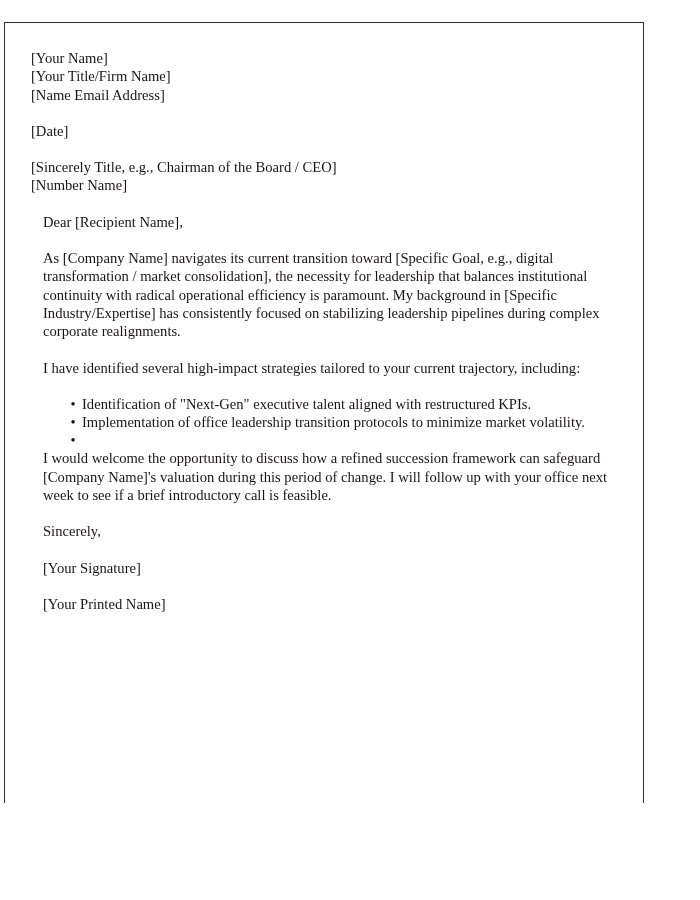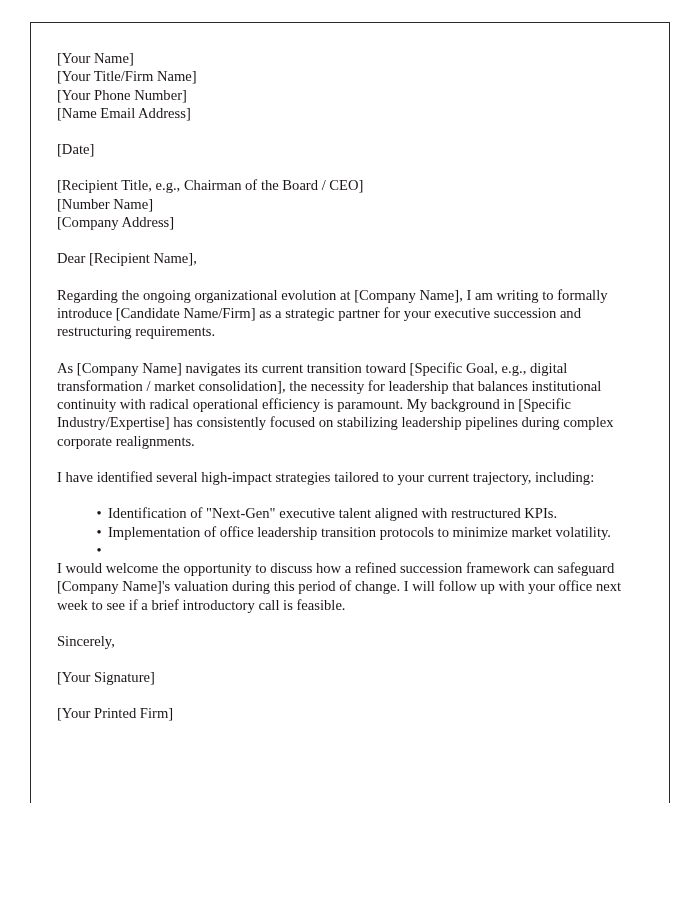--- a/index.html
+++ b/index.html
@@ -17,21 +17,21 @@
   .page-canvas {
     position: relative;
     width: 700px;
     height: 900px;
     background: #ffffff;
   }
 
   
   .page-sheet {
     position: absolute;
-    left: 30px;
+    left: 4px;
     top: 22px;
     width: 640px;
     height: 781px;
     background: #ffffff;
     border-top: 1.6px solid #2b2b2b;
     border-left: 1.6px solid #2b2b2b;
     border-right: 1.6px solid #2b2b2b;
     border-bottom: none;
     box-sizing: border-box;
   }
@@ -51,21 +51,21 @@
     margin: 0 0 18px 0;
   }
   .block:last-child { margin-bottom: 0; }
 
   .line {
     display: block;
     white-space: pre-wrap;
   }
 
   .para {
-    margin: 0 0 18px 0;
+    margin: 0 0 18px 12px;
     white-space: normal;
   }
 
   .bullet-list {
     margin: 0 0 18px 0;
     padding: 0 0 0 40px;
     list-style: none;
   }
   .bullet-list li {
     position: relative;
@@ -86,37 +86,34 @@
 </head>
 <body>
 
 <div class="page-canvas">
   <div class="page-sheet">
     <div class="letter-body">
 
       <div class="block">
         <span class="line">[Your Name]</span>
         <span class="line">[Your Title/Firm Name]</span>
-        <span class="line">[Your Phone Number]</span>
         <span class="line">[Name Email Address]</span>
       </div>
 
       <div class="block">
         <span class="line">[Date]</span>
       </div>
 
       <div class="block">
-        <span class="line">[Recipient Title, e.g., Chairman of the Board / CEO]</span>
+        <span class="line">[Sincerely Title, e.g., Chairman of the Board / CEO]</span>
         <span class="line">[Number Name]</span>
-        <span class="line">[Company Address]</span>
       </div>
 
       <p class="para">Dear [Recipient Name],</p>
 
-      <p class="para">Regarding the ongoing organizational evolution at [Company Name], I am writing to formally introduce [Candidate Name/Firm] as a strategic partner for your executive succession and restructuring requirements.</p>
 
       <p class="para">As [Company Name] navigates its current transition toward [Specific Goal, e.g., digital transformation / market consolidation], the necessity for leadership that balances institutional continuity with radical operational efficiency is paramount. My background in [Specific Industry/Expertise] has consistently focused on stabilizing leadership pipelines during complex corporate realignments.</p>
 
       <p class="para">I have identified several high-impact strategies tailored to your current trajectory, including:</p>
 
       <ul class="bullet-list">
         <li>
           <span class="bullet-dot">•</span>
           <span class="bullet-text">Identification of "Next-Gen" executive talent aligned with restructured KPIs.</span>
         </li>
@@ -128,17 +125,17 @@
           <span class="bullet-dot">•</span>
         </li>
       </ul>
 
       <p class="para">I would welcome the opportunity to discuss how a refined succession framework can safeguard [Company Name]'s valuation during this period of change. I will follow up with your office next week to see if a brief introductory call is feasible.</p>
 
       <p class="para">Sincerely,</p>
 
       <p class="para">[Your Signature]</p>
 
-      <p class="para">[Your Printed Firm]</p>
+      <p class="para">[Your Printed Name]</p>
 
     </div>
   </div>
 </div>
 
 </body></html>

